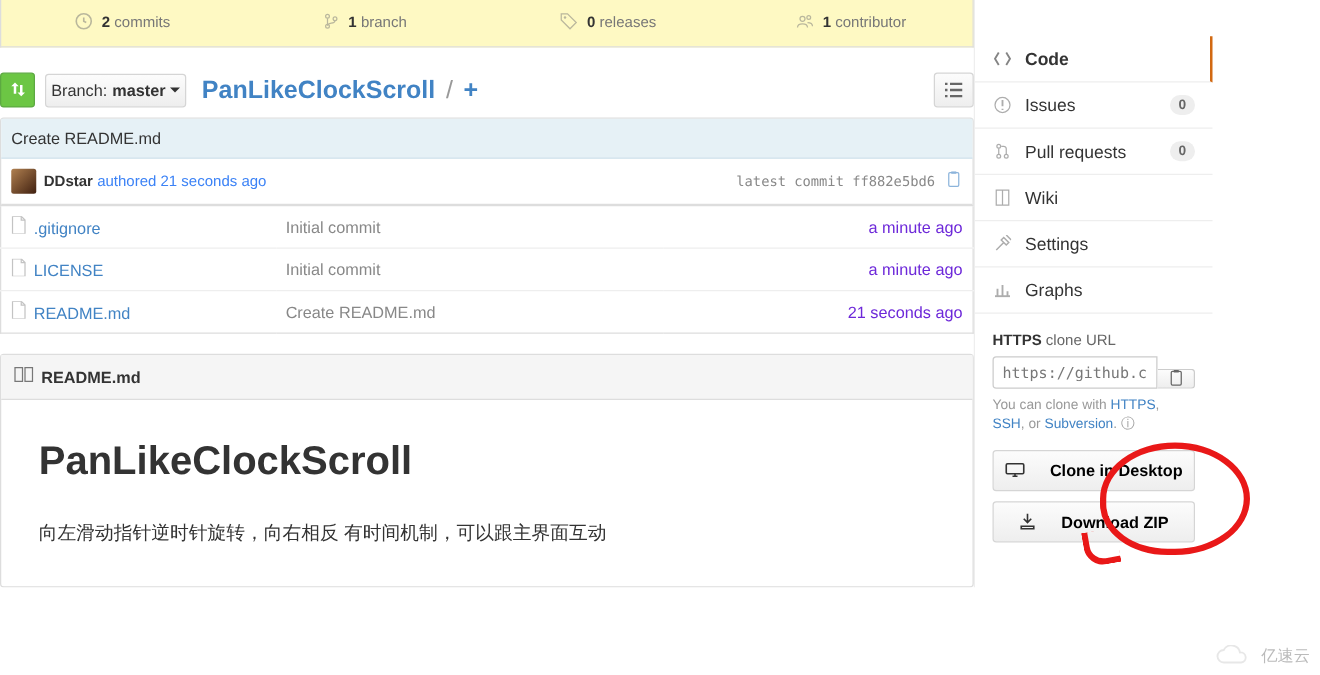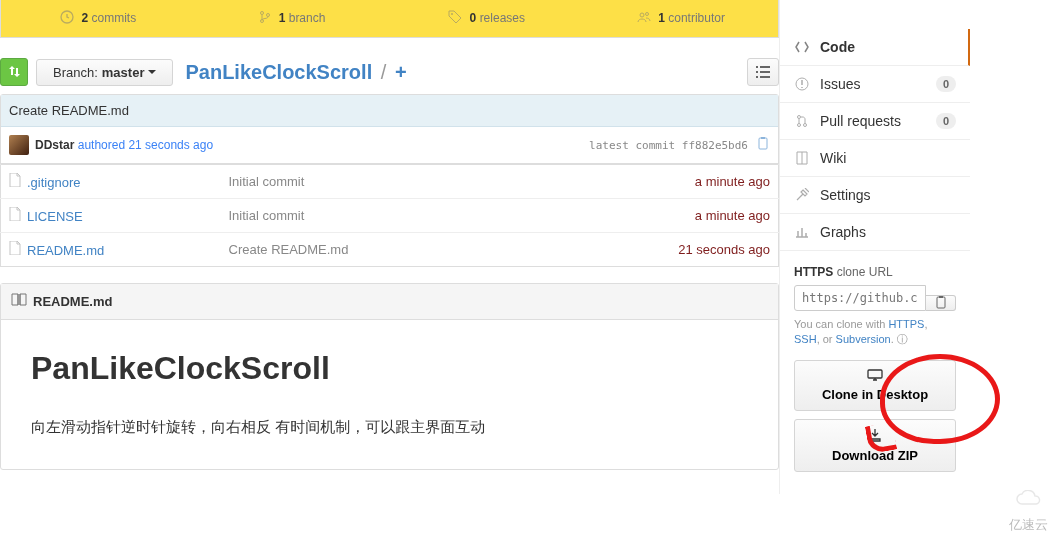--- a/index.html
+++ b/index.html
@@ -2,29 +2,29 @@
 <html><head>
   <meta charset="utf-8">
   <style>
     * { margin: 0; padding: 0; box-sizing: border-box; }
     body { font-family: Helvetica, Arial, sans-serif; font-size: 13px; color: #333; background: #fff; }
     .layout { display: flex; width: 1056px; }
     .main { flex: 1; max-width: 780px; border-right: 1px solid #eee; }
     .sidebar { width: 190px; padding: 0; margin-top: 29px; }
     
     
-    .stats-bar { display: flex; border: 1px solid #ddd; border-top: none; background: #fde047; }
+    .stats-bar { display: flex; border: 1px solid #ddd; border-top: none; background: #fef9c3; }
     .stat-item { flex: 1; text-align: center; padding: 10px 0; color: #777; font-size: 12px; }
     .stat-item b { color: #333; font-weight: 700; }
     .stat-icon { display: inline-block; vertical-align: middle; margin-right: 4px; opacity: 0.5; }
     
     
     .branch-bar { display: flex; align-items: center; padding: 8px 0; margin-top: 12px; }
     .compare-btn { background: #6cc644; color: #fff; border: 1px solid #5ca941; border-radius: 3px; width: 28px; height: 28px; display: flex; align-items: center; justify-content: center; margin-right: 8px; }
-    .branch-select { background: linear-gradient(#fcfcfc,#eee); border: 1px solid #d5d5d5; border-radius: 3px; padding: 5px 16px; font-size: 13px; display: flex; align-items: center; gap: 4px; margin-right: 12px; }
+    .branch-select { background: linear-gradient(#fcfcfc,#eee); border: 1px solid #d5d5d5; border-radius: 3px; padding: 5px 4px; font-size: 13px; display: flex; align-items: center; gap: 4px; margin-right: 12px; }
     .branch-select b { font-weight: 700; }
     .breadcrumb { font-size: 20px; }
     .breadcrumb a { color: #4183c4; text-decoration: none; font-weight: 700; }
     .breadcrumb .sep { color: #999; margin: 0 3px; }
     .breadcrumb .plus { color: #4183c4; font-weight: 700; }
     .list-btn { margin-left: auto; border: 1px solid #d5d5d5; background: linear-gradient(#fcfcfc,#eee); border-radius: 3px; width: 32px; height: 28px; display: flex; align-items: center; justify-content: center; }
     
     
     .tease { border: 1px solid #ddd; border-radius: 3px 3px 0 0; }
     .tease-header { background: #e6f1f6; border-bottom: 1px solid #d1e2eb; padding: 8px 8px; font-size: 13px; }
@@ -37,21 +37,21 @@
     .copy-icon { margin-left: 8px; opacity: 0.6; }
     
     
     .files { border: 1px solid #ddd; border-top: none; width: 100%; border-collapse: collapse; }
     .files tr { border-bottom: 1px solid #eee; }
     .files tr:last-child { border-bottom: none; }
     .files td { padding: 8px; font-size: 13px; }
     .files .fname { color: #4183c4; }
     .files .fname a { color: #4183c4; text-decoration: none; }
     .files .msg { color: #888; }
-    .files .age { color: #7f1d1d; text-align: right; }
+    .files .age { color: #6d28d9; text-align: right; }
     .file-icon { opacity: 0.5; margin-right: 6px; display: inline-block; }
     
     
     .readme { border: 1px solid #ddd; border-radius: 3px; margin-top: 16px; }
     .readme-head { background: #f5f5f5; border-bottom: 1px solid #ddd; padding: 9px 10px; font-size: 13px; font-weight: 700; display: flex; align-items: center; gap: 6px; }
     .readme-body { padding: 30px; }
     .readme-body h1 { font-size: 32px; font-weight: 700; margin-bottom: 20px; padding-bottom: 8px; }
     .readme-body p { font-size: 15px; color: #333; line-height: 1.6; }
     
     
@@ -64,28 +64,28 @@
     
     
     .clone { padding: 14px; position: relative; }
     .clone-title { font-size: 12px; color: #666; margin-bottom: 6px; }
     .clone-title b { color: #333; }
     .clone-url-row { display: flex; margin-bottom: 6px; align-items: flex-end; }
     .clone-url { flex: 1; border: 1px solid #ccc; border-radius: 3px 0 0 3px; padding: 5px 7px; font-family: Consolas, Menlo, monospace; font-size: 12px; color: #777; min-width: 0; }
     .clone-copy { border: 1px solid #ccc; border-left: none; background: linear-gradient(#fcfcfc,#eee); width: 30px; border-radius: 0 3px 3px 0; display: flex; align-items: center; justify-content: center; }
     .clone-help { font-size: 11px; color: #999; line-height: 1.4; margin-bottom: 12px; }
     .clone-help a { color: #4183c4; text-decoration: none; }
-    .big-btn { display: flex; align-items: center; justify-content: center; gap: 6px; width: 100%; border: 1px solid #d5d5d5; background: linear-gradient(#fcfcfc,#eee); border-radius: 3px; padding: 8px 0; font-size: 13px; font-weight: 700; margin-bottom: 8px; flex-direction: column; }
+    .big-btn { display: flex; align-items: center; justify-content: center; gap: 20px; width: 100%; border: 1px solid #d5d5d5; background: linear-gradient(#fcfcfc,#eee); border-radius: 3px; padding: 8px 0; font-size: 13px; font-weight: 700; margin-bottom: 8px; }
     
     
     .annotation { position: absolute; top: 325px; right: -30px; width: 120px; height: 90px; border: 5px solid #e91818; border-radius: 50% 50% 50% 45%; pointer-events: none; z-index: 10; }
     .annotation-tail { position: absolute; top: 395px; right: 75px; width: 28px; height: 28px; border-bottom: 5px solid #e91818; border-left: 5px solid #e91818; border-radius: 0 0 0 16px; transform: rotate(-10deg); pointer-events: none; z-index: 10; }
     
     
-    .watermark { position: fixed; bottom: 6px; right: 8px; color: #bbb; font-size: 13px; display: flex; align-items: center; gap: 8px; flex-direction: column; }
+    .watermark { position: fixed; bottom: 6px; right: 8px; color: #bbb; font-size: 13px; display: flex; align-items: center; gap: 8px; }
     .watermark svg { opacity: 0.35; }
     
     .caret-down { display: inline-block; width: 0; height: 0; border-left: 4px solid transparent; border-right: 4px solid transparent; border-top: 4px solid #333; vertical-align: middle; }
   </style>
 </head>
 <body>
 
 <div class="layout">
   <div class="main">
 

